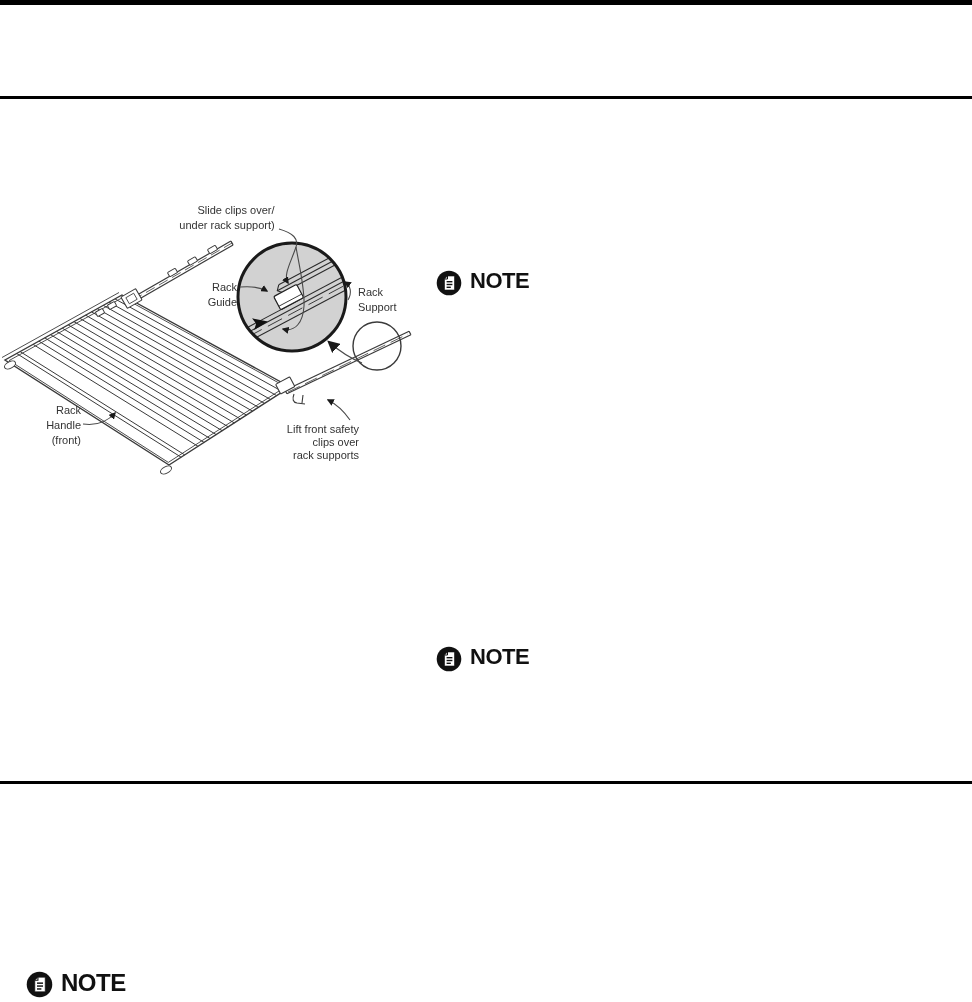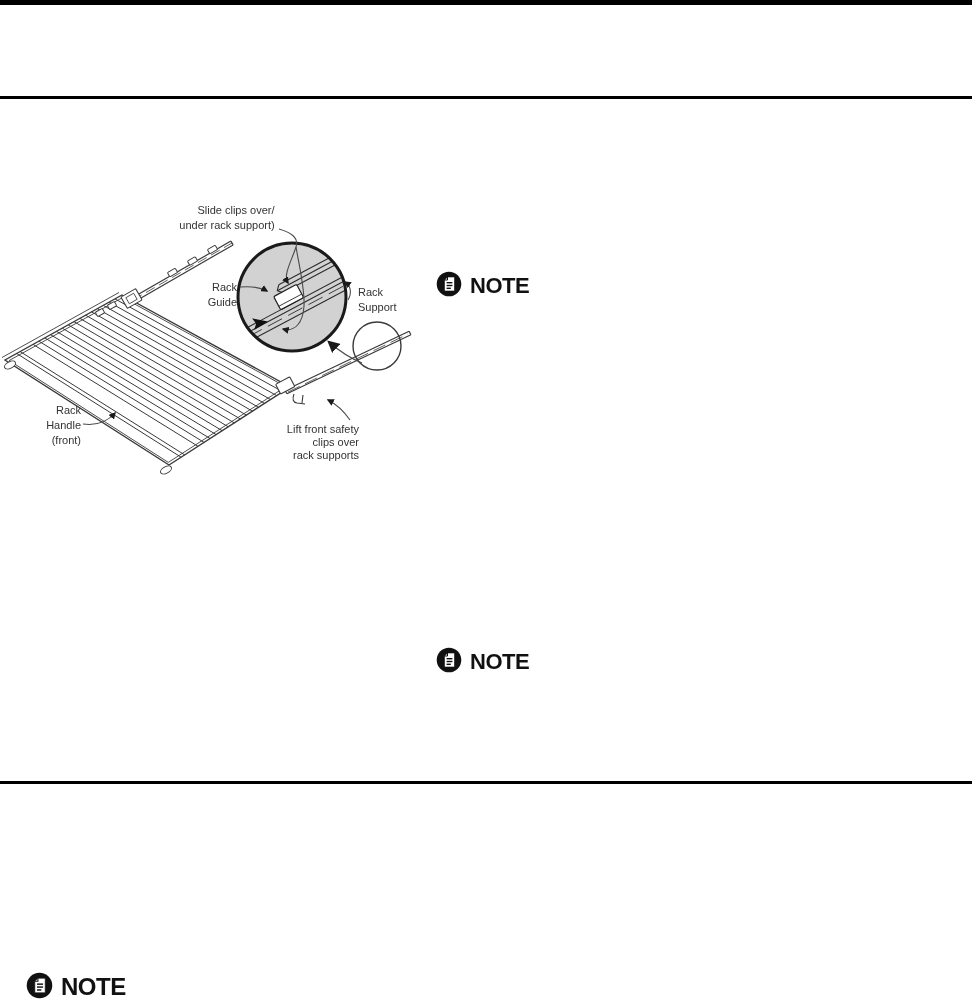--- a/index.html
+++ b/index.html
@@ -4,21 +4,21 @@
 <style>
   html,body{margin:0;padding:0;background:#ffffff;}
   .page{position:relative;width:972px;height:1002px;background:#fff;overflow:hidden;
         font-family:"Liberation Sans",sans-serif;}
   .top-bar{position:absolute;left:0;top:0;width:972px;height:5px;background:#000;}
   .rule{position:absolute;left:0;width:972px;height:3px;background:#000;}
   .rule-1{top:96px;}
   .rule-2{top:781px;}
   .diagram{position:absolute;left:0;top:182px;width:430px;height:295px;}
   .diagram text{font-family:"Liberation Sans",sans-serif;font-size:11px;fill:#333;}
-  .note{position:absolute;display:flex;align-items:flex-end;gap:8px;}
+  .note{position:absolute;display:flex;align-items:flex-start;gap:8px;}
   .note-1{left:436px;top:270px;height:27px;}
   .note-2{left:436px;top:646px;height:27px;}
   .note-3{left:26px;top:971px;height:28px;}
   .note-icon{display:block;flex:0 0 auto;}
   .note-label{font-weight:700;font-size:22px;letter-spacing:-0.5px;color:#111;line-height:1;}
   .note-3 .note-label{font-size:24px;}
 </style>
 </head>
 <body>
 

